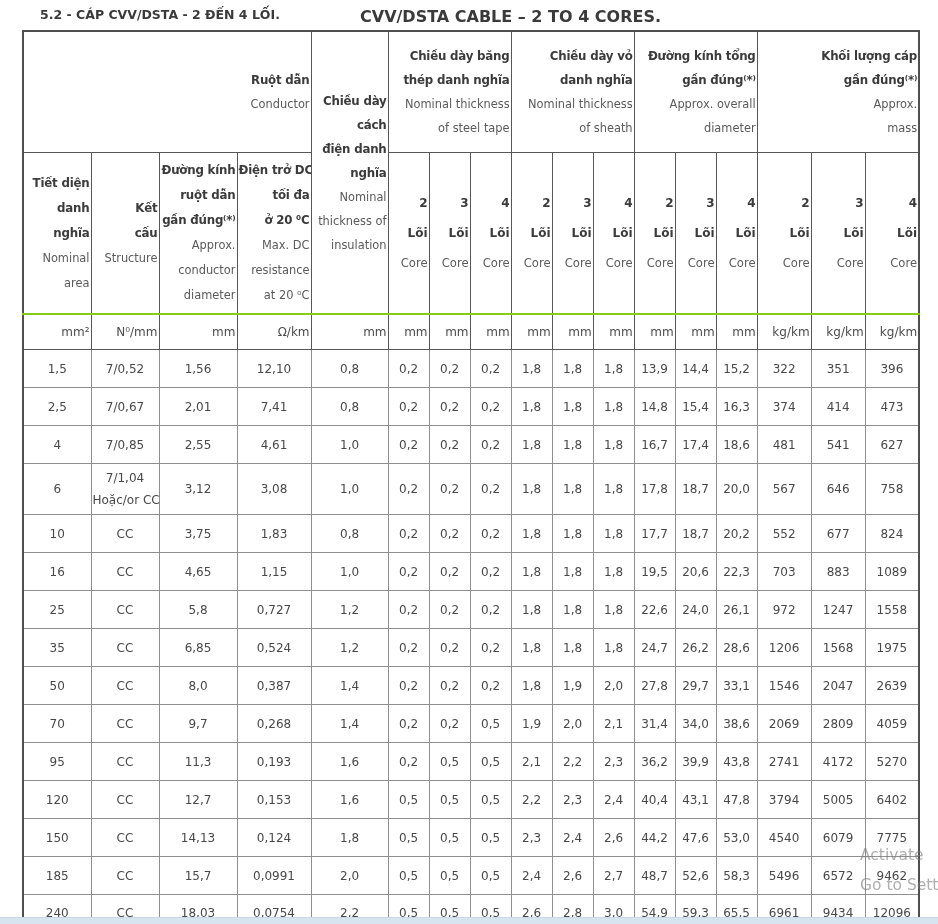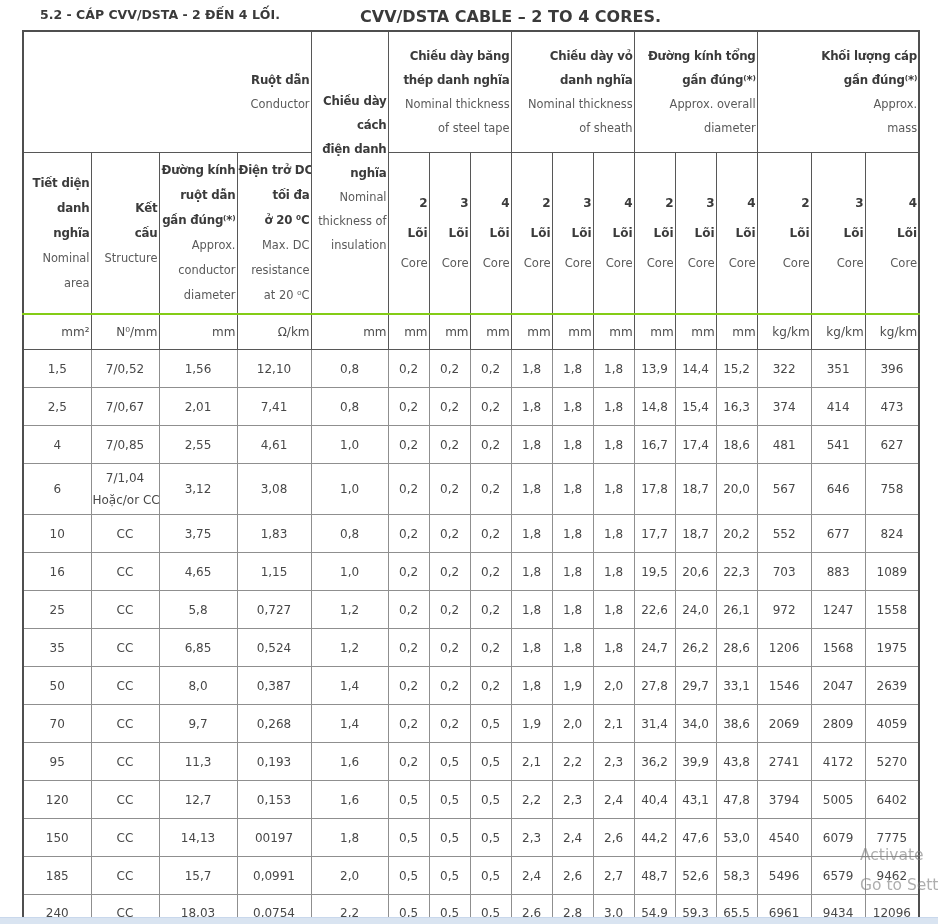--- a/index.html
+++ b/index.html
@@ -383,21 +383,21 @@
           <td>43,1</td>
           <td>47,8</td>
           <td>3794</td>
           <td>5005</td>
           <td>6402</td>
         </tr>
         <tr>
           <td>150</td>
           <td>CC</td>
           <td>14,13</td>
-          <td>00197</td>
+          <td>0,124</td>
           <td>1,8</td>
           <td>0,5</td>
           <td>0,5</td>
           <td>0,5</td>
           <td>2,3</td>
           <td>2,4</td>
           <td>2,6</td>
           <td>44,2</td>
           <td>47,6</td>
           <td>53,0</td>
@@ -414,21 +414,21 @@
           <td>0,5</td>
           <td>0,5</td>
           <td>0,5</td>
           <td>2,4</td>
           <td>2,6</td>
           <td>2,7</td>
           <td>48,7</td>
           <td>52,6</td>
           <td>58,3</td>
           <td>5496</td>
-          <td>6579</td>
+          <td>6572</td>
           <td>9462</td>
         </tr>
         <tr>
           <td>240</td>
           <td>CC</td>
           <td>18,03</td>
           <td>0,0754</td>
           <td>2,2</td>
           <td>0,5</td>
           <td>0,5</td>

